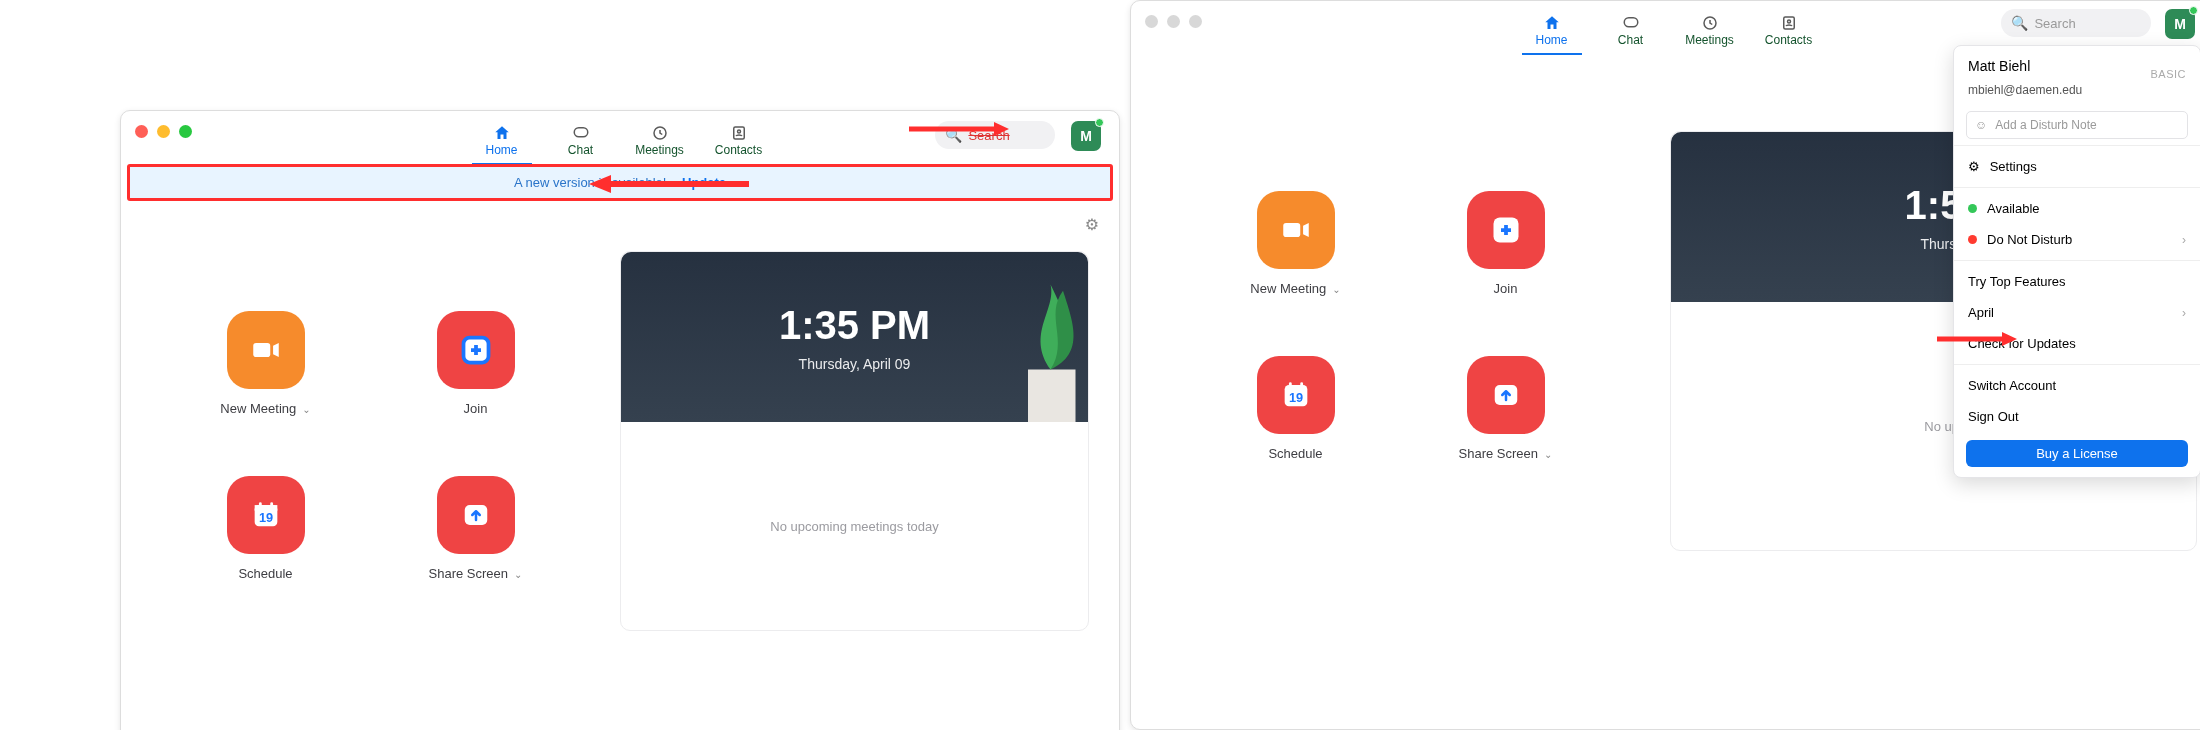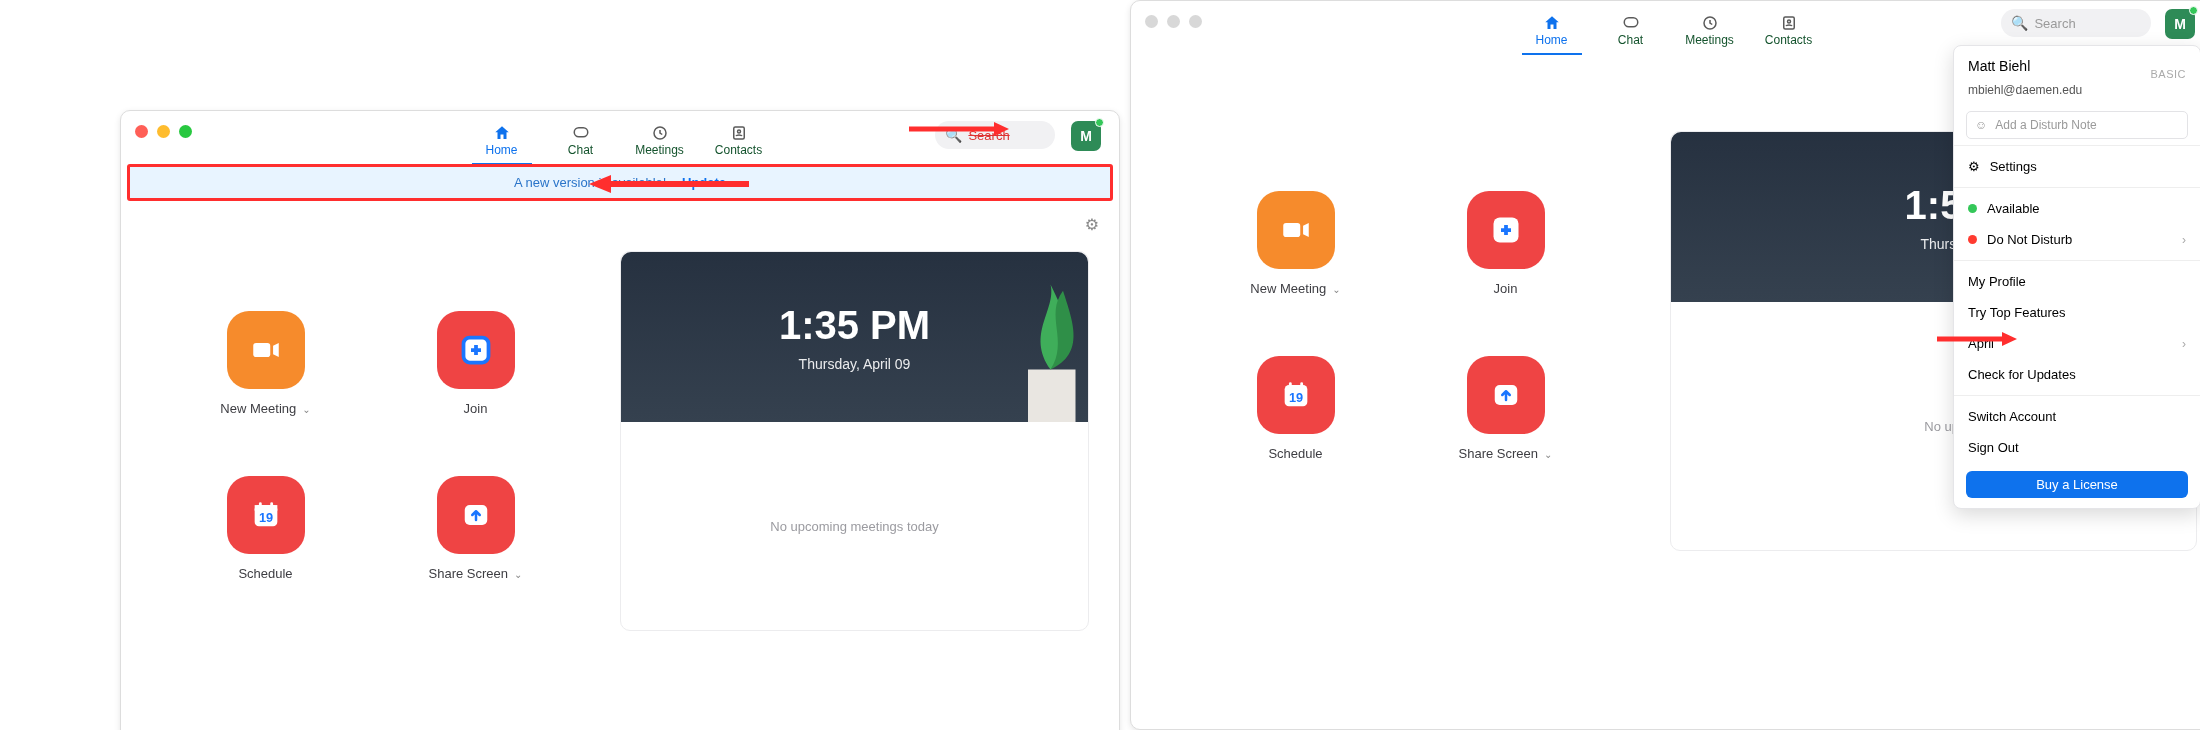--- a/index.html
+++ b/index.html
@@ -342,23 +342,20 @@
       <span class="statusdot sd-green"></span>
       <span>Available</span>
     </div>
     <div class="row">
       <span class="statusdot sd-red"></span>
       <span>Do Not Disturb</span>
       <span class="rowR">›</span>
     </div>
     <div class="sep"></div>
     <div class="row">
-        <span>My Profile</span>
-      </div>
-    <div class="row">
         <span>Try Top Features</span>
       </div>
     <div class="row">
       <span>April</span>
       <span class="rowR">›</span>
     </div>
     <div class="row">
         <span>Check for Updates</span>
       </div>
     <div class="sep"></div>

